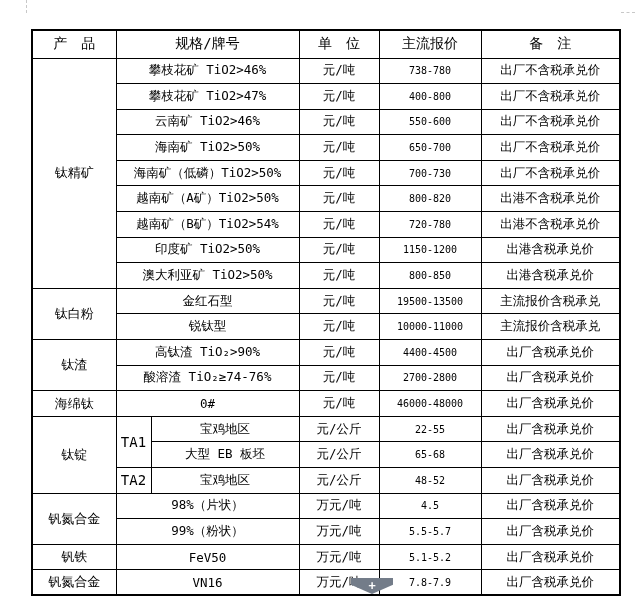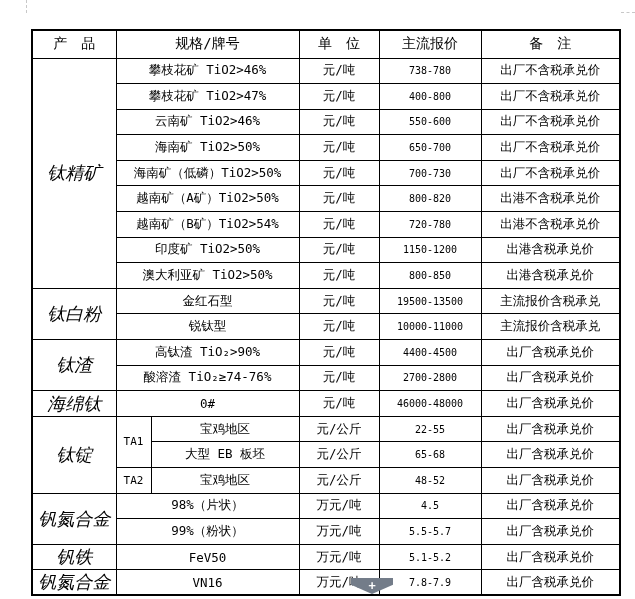--- a/index.html
+++ b/index.html
@@ -28,22 +28,22 @@
     text-align:center;
     vertical-align:middle;
     padding:0 2px;
     overflow:hidden;
     white-space:nowrap;
   }
   .price thead tr { height:28px; }
   .price tbody tr { height:25.6px; }
   .price th { font-weight:normal; font-size:14px; }
   .price td { font-size:12.5px; }
-  .price td.product { font-size:18px;font-style:italic; }
-  .price td.grade { font-size:11px; }
+  .price td.product { font-size:13px; }
+  .price td.grade { font-size:14px; }
   .price td.price-val { font-size:10px; }
 
   
   .add-btn {
     position:absolute; left:351px; top:578px;
     width:42px; height:16px;
     background:#737c89;
     border:none;
     clip-path:polygon(0 0, 100% 0, 100% 42%, 50% 100%, 0 42%);
     color:#ffffff;

